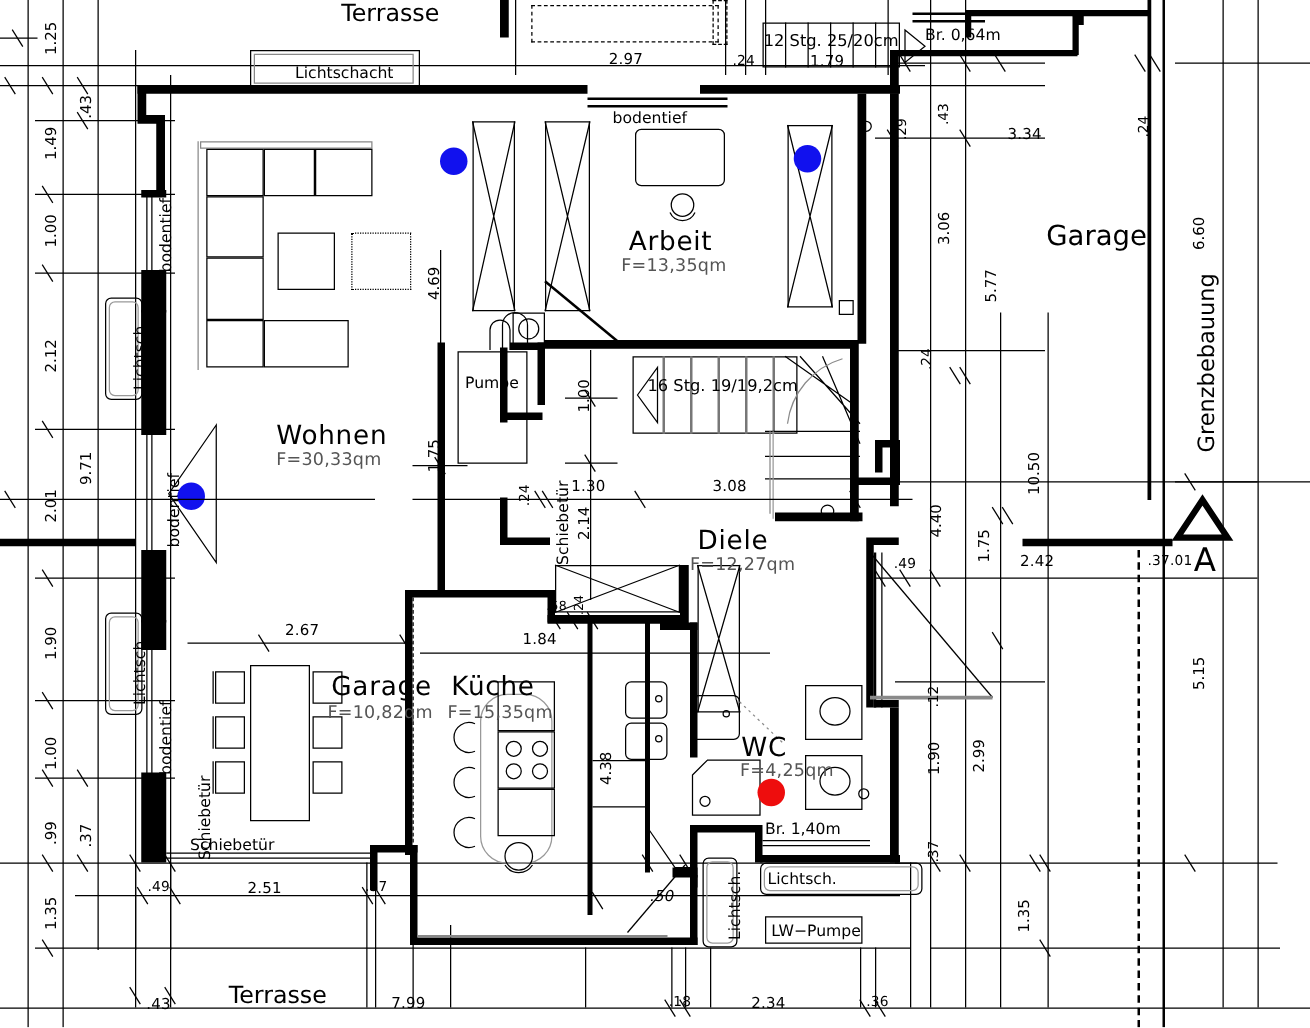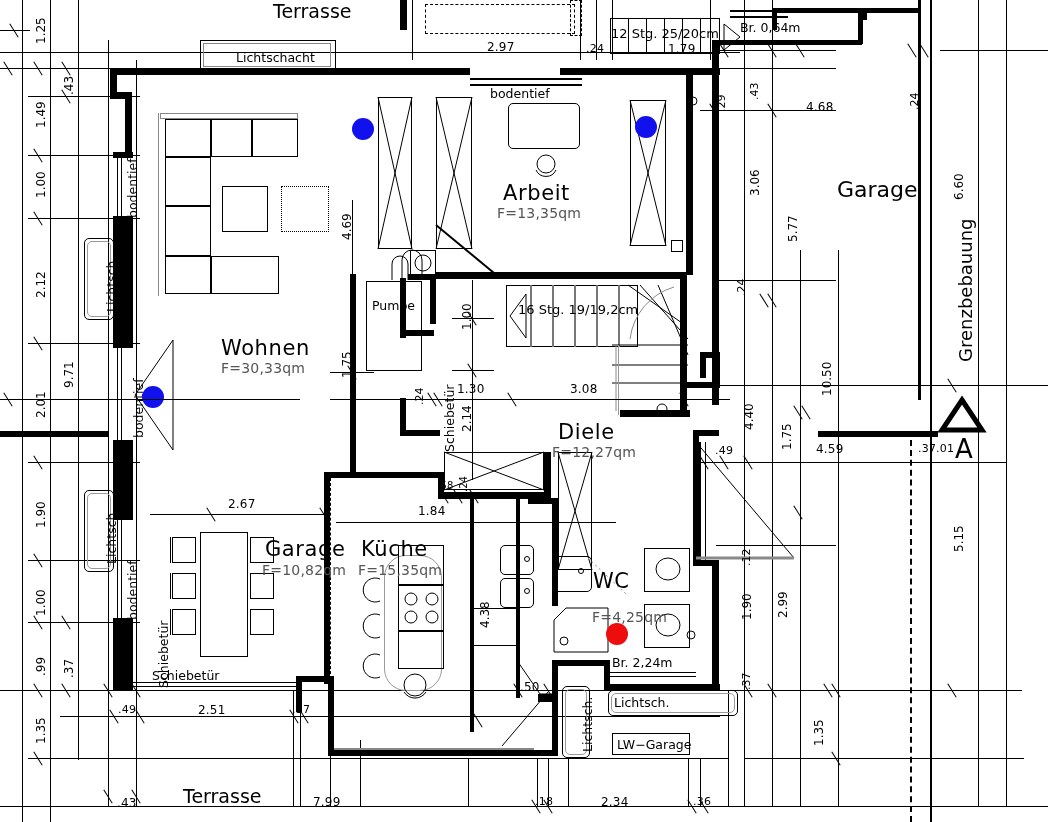--- a/index.html
+++ b/index.html
@@ -211,21 +211,21 @@
     <div class="rbox2" style="left:2px;top:2px;width:22px;height:66px;"></div>
   </div>
   <div class="t lblv" style="left:580px;top:752px;">Lichtsch.</div>
 
   <div class="rbox" style="left:608px;top:690px;width:130px;height:26px;">
     <div class="rbox2" style="left:2px;top:2px;width:124px;height:20px;"></div>
   </div>
   <div class="t lbl" style="left:614px;top:695px;">Lichtsch.</div>
 
   <div class="box" style="left:612px;top:733px;width:78px;height:22px;"></div>
-  <div class="t lbl" style="left:617px;top:737px;">LW−Garage</div>
+  <div class="t lbl" style="left:617px;top:737px;">LW−Pumpe</div>
 
   <div class="ln hl" style="left:470px;top:78px;width:112px;height:2px;"></div>
   <div class="ln hl" style="left:470px;top:84px;width:112px;height:2px;"></div>
   <div class="t lbl" style="left:490px;top:86px;">bodentief</div>
 
   <div class="t lblv" style="left:125px;top:218px;">bodentief</div>
   <div class="t lblv" style="left:131px;top:438px;">bodentief</div>
   <div class="t lblv" style="left:125px;top:620px;">bodentief</div>
 
   <svg style="left:133px;top:340px;width:46px;height:110px;">
@@ -312,21 +312,21 @@
   <div class="box" style="left:610px;top:18px;width:110px;height:36px;"></div>
   <div class="ln vl" style="left:628px;top:18px;height:36px;"></div>
   <div class="ln vl" style="left:646px;top:18px;height:36px;"></div>
   <div class="ln vl" style="left:664px;top:18px;height:36px;"></div>
   <div class="ln vl" style="left:682px;top:18px;height:36px;"></div>
   <div class="ln vl" style="left:700px;top:18px;height:36px;"></div>
   <svg style="left:722px;top:22px;width:20px;height:30px;">
       <polygon class="s" points="2,2 18,15 2,28"></polygon>
     </svg>
   <div class="t lbl" style="left:611px;top:26px;font-size:13px;">12 Stg. 25/20cm</div>
-  <div class="t dim" style="left:668px;top:42px;text-align:right;">1.79</div>
+  <div class="t dim" style="left:648px;top:42px;text-align:right;">1.79</div>
   <div class="boxd" style="left:425px;top:4px;width:150px;height:30px;"></div>
   <div class="boxd" style="left:570px;top:0;width:12px;height:36px;"></div>
 
   <div class="ln hl" style="left:730px;top:10px;width:58px;height:2px;"></div>
   <div class="ln hl" style="left:730px;top:16px;width:58px;height:2px;"></div>
   <div class="t lbl" style="left:740px;top:20px;">Br. 0,64m</div>
 
   <div class="box" style="left:200px;top:532px;width:48px;height:125px;"></div>
   <div class="box" style="left:172px;top:537px;width:24px;height:26px;"></div>
   <div class="box" style="left:172px;top:573px;width:24px;height:26px;"></div>
@@ -390,21 +390,21 @@
   <div class="box" style="left:644px;top:548px;width:46px;height:44px;"></div>
   <svg style="left:652px;top:556px;width:32px;height:28px;">
       <ellipse class="s" cx="16" cy="13" rx="12" ry="11"></ellipse>
     </svg>
   <div class="box" style="left:644px;top:604px;width:46px;height:44px;"></div>
   <svg style="left:652px;top:612px;width:32px;height:28px;">
       <ellipse class="s" cx="16" cy="13" rx="12" ry="11"></ellipse>
     </svg>
   <div class="ln hl" style="left:610px;top:672px;width:86px;"></div>
   <div class="ln hl" style="left:610px;top:676px;width:86px;"></div>
-  <div class="t lbl" style="left:612px;top:655px;">Br. 2,24m</div>
+  <div class="t lbl" style="left:612px;top:655px;">Br. 1,40m</div>
   <svg style="left:686px;top:630px;width:10px;height:10px;">
       <circle class="s" cx="5" cy="5" r="4"></circle>
     </svg>
 
   <svg style="left:694px;top:440px;width:106px;height:126px;">
     <path class="s" d="M4,2 L4,124" style="stroke-width:0"></path>
     <path class="s" d="M2,2 L100,118"></path>
     <path class="sg" d="M2,118 L100,118" style="stroke-width:3"></path>
   </svg>
   <svg style="left:560px;top:556px;width:60px;height:80px;"></svg>
@@ -422,21 +422,21 @@
   <div class="t room" style="left:221px;top:336px;">Wohnen</div>
   <div class="t roomA" style="left:221px;top:360px;color:#555;">F=30,33qm</div>
   <div class="t room" style="left:503px;top:181px;">Arbeit</div>
   <div class="t roomA" style="left:497px;top:205px;color:#555;">F=13,35qm</div>
   <div class="t room" style="left:558px;top:420px;">Diele</div>
   <div class="t roomA" style="left:552px;top:444px;color:#555;">F=12,27qm</div>
   <div class="t room" style="left:265px;top:537px;">Garage</div>
   <div class="t roomA" style="left:262px;top:562px;color:#555;">F=10,82qm</div>
   <div class="t room" style="left:361px;top:537px;">Küche</div>
   <div class="t roomA" style="left:358px;top:562px;color:#555;">F=15,35qm</div>
-  <div class="t room" style="left:593px;top:569px;">WC</div>
+  <div class="t room" style="left:593px;top:586px;">WC</div>
   <div class="t roomA" style="left:592px;top:609px;color:#555;">F=4,25qm</div>
 
   <div class="t" style="left:837px;top:177px;font-size:22px;">Garage</div>
   <div class="t" style="left:183px;top:785px;font-size:19px;">Terrasse</div>
   <div class="t" style="left:273px;top:0px;font-size:19px;">Terrasse</div>
   <div class="t" style="left:955px;top:362px;font-size:18px;transform-origin:0 0;transform:rotate(-90deg);">Grenzbebauung</div>
   <div class="t lblv" style="left:156px;top:688px;" style2="">Schiebetür</div>
   <div class="t lbl" style="left:152px;top:668px;">Schiebetür</div>
   <div class="t lblv" style="left:442px;top:452px;">Schiebetür</div>
 
@@ -479,21 +479,21 @@
   <div class="t dimv" style="left:413px;top:405px;font-size:11px;">.24</div>
   <div class="t dimv" style="left:460px;top:330px;">1.00</div>
   <div class="t dim" style="left:457px;top:382px;">1.30</div>
   <div class="t dimv" style="left:460px;top:432px;">2.14</div>
   <div class="t dim" style="left:570px;top:382px;">3.08</div>
   <div class="t dim" style="left:228px;top:497px;">2.67</div>
   <div class="t dim" style="left:418px;top:504px;">1.84</div>
   <div class="t dim" style="left:437px;top:480px;font-size:10px;">.58</div>
   <div class="t dimv" style="left:458px;top:492px;font-size:10px;">.24</div>
   <div class="t dimv" style="left:478px;top:628px;">4.38</div>
-  <div class="t dim" style="left:520px;top:680px;">.50</div>
+  <div class="t dim" style="left:520px;top:710px;font-style:italic;">.50</div>
 
   <div class="ln vl" style="left:352px;top:200px;height:240px;"></div>
   <div class="ln hl" style="left:330px;top:372px;width:44px;"></div>
   <div class="tick" style="left:344px;top:372px;"></div>
   <div class="ln vl" style="left:472px;top:280px;height:200px;"></div>
   <div class="ln hl" style="left:452px;top:318px;width:42px;"></div>
   <div class="ln hl" style="left:452px;top:370px;width:42px;"></div>
   <div class="tick" style="left:464px;top:318px;"></div>
     <div class="tick" style="left:464px;top:370px;"></div>
   <div class="ln hl" style="left:0;top:399px;width:300px;"></div>
@@ -505,30 +505,30 @@
   <div class="ln hl" style="left:150px;top:514px;width:180px;"></div>
   <div class="tick" style="left:203px;top:514px;"></div>
     <div class="tick" style="left:316px;top:514px;"></div>
   <div class="ln hl" style="left:336px;top:522px;width:280px;"></div>
   <div class="ln vl" style="left:472px;top:570px;height:110px;"></div>
   <div class="tick" style="left:436px;top:496px;"></div>
     <div class="tick" style="left:450px;top:496px;"></div>
   <div class="tick" style="left:466px;top:496px;"></div>
 
   <div class="t dimv" style="left:748px;top:100px;font-size:11px;">.43</div>
-  <div class="t dim" style="left:806px;top:100px;">4.68</div>
+  <div class="t dim" style="left:806px;top:100px;">3.34</div>
   <div class="t dimv" style="left:715px;top:112px;font-size:11px;">.29</div>
   <div class="t dimv" style="left:748px;top:196px;">3.06</div>
   <div class="t dimv" style="left:786px;top:242px;">5.77</div>
   <div class="t dimv" style="left:735px;top:296px;font-size:11px;">.24</div>
   <div class="t dimv" style="left:820px;top:396px;">10.50</div>
   <div class="t dimv" style="left:742px;top:430px;">4.40</div>
   <div class="t dim" style="left:715px;top:444px;font-size:11px;">.49</div>
   <div class="t dimv" style="left:780px;top:450px;">1.75</div>
-  <div class="t dim" style="left:816px;top:442px;">4.59</div>
+  <div class="t dim" style="left:816px;top:442px;">2.42</div>
   <div class="t dim" style="left:918px;top:442px;font-size:11px;">.37</div>
   <div class="t dim" style="left:936px;top:442px;font-size:11px;">.01</div>
   <div class="t dimv" style="left:952px;top:200px;">6.60</div>
   <div class="t dimv" style="left:740px;top:620px;">1.90</div>
   <div class="t dimv" style="left:776px;top:618px;">2.99</div>
   <div class="t dimv" style="left:740px;top:566px;font-size:11px;">.12</div>
   <div class="t dimv" style="left:740px;top:690px;font-size:11px;">.37</div>
   <div class="t dimv" style="left:812px;top:746px;">1.35</div>
   <div class="t dimv" style="left:952px;top:552px;">5.15</div>
   <div class="t dimv" style="left:908px;top:110px;font-size:11px;">.24</div>

